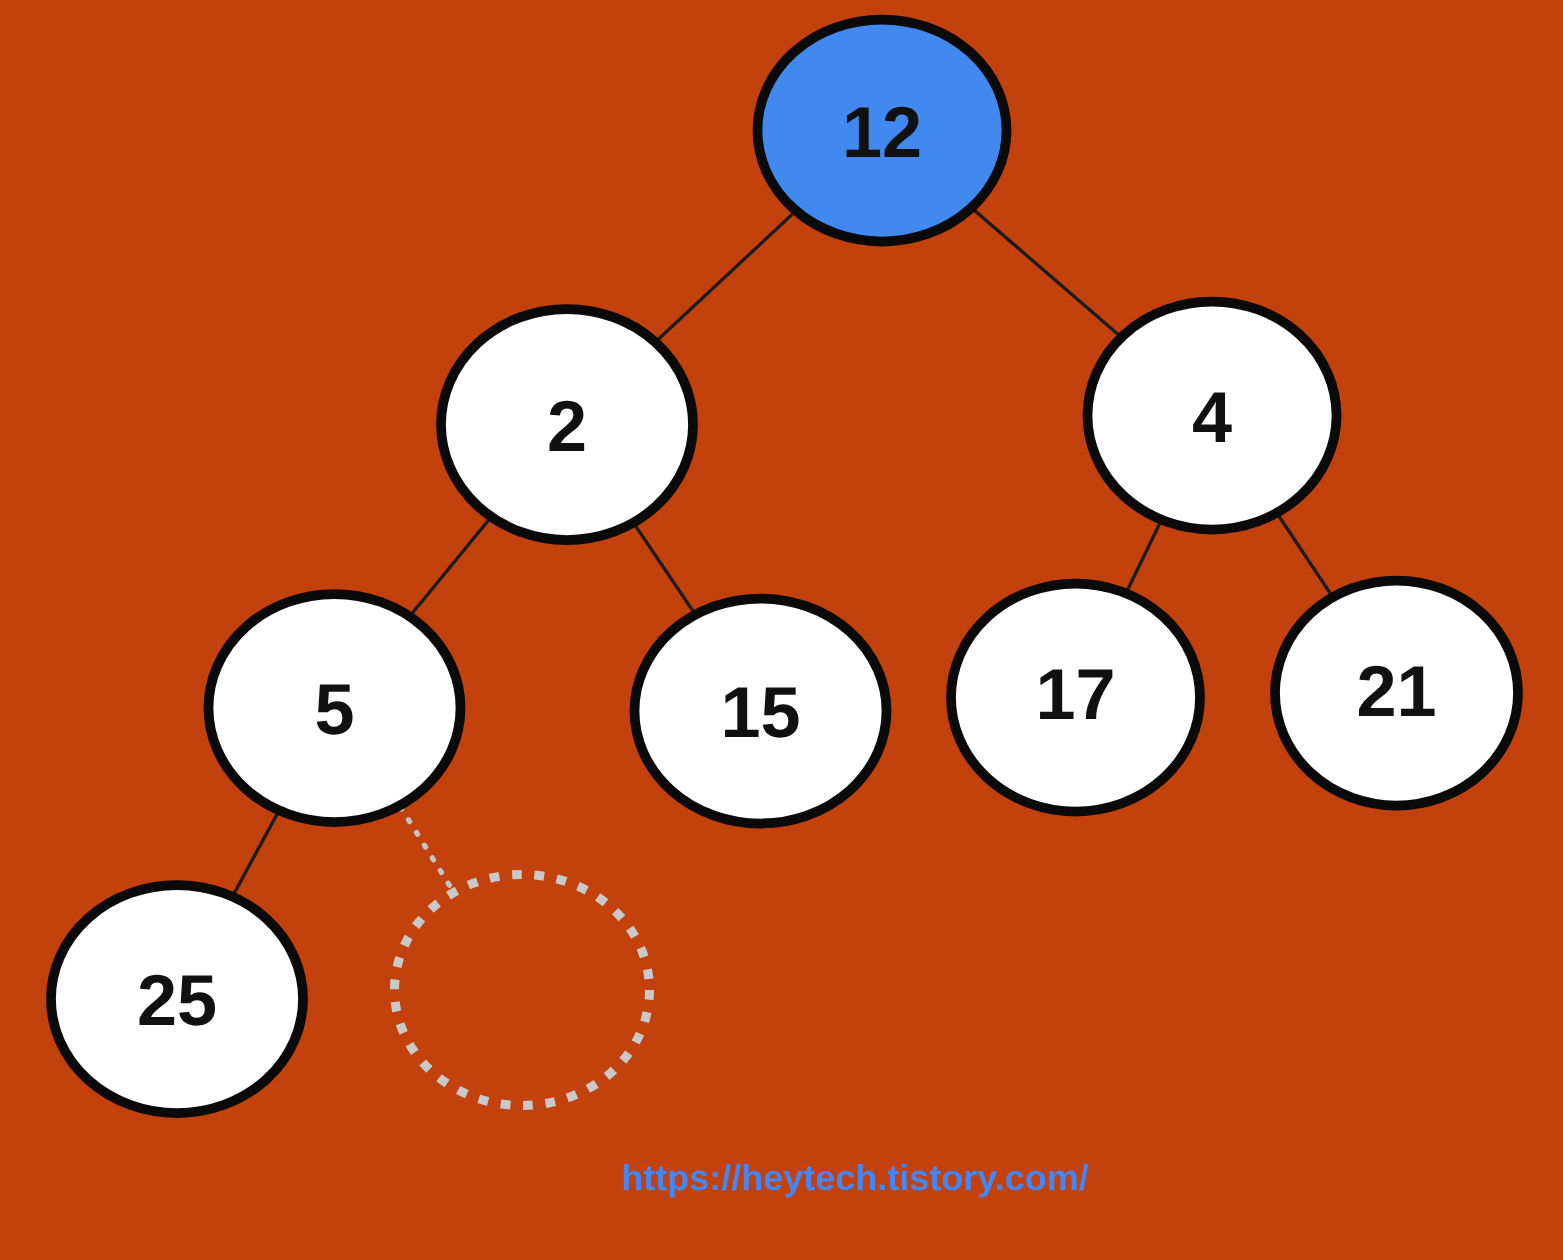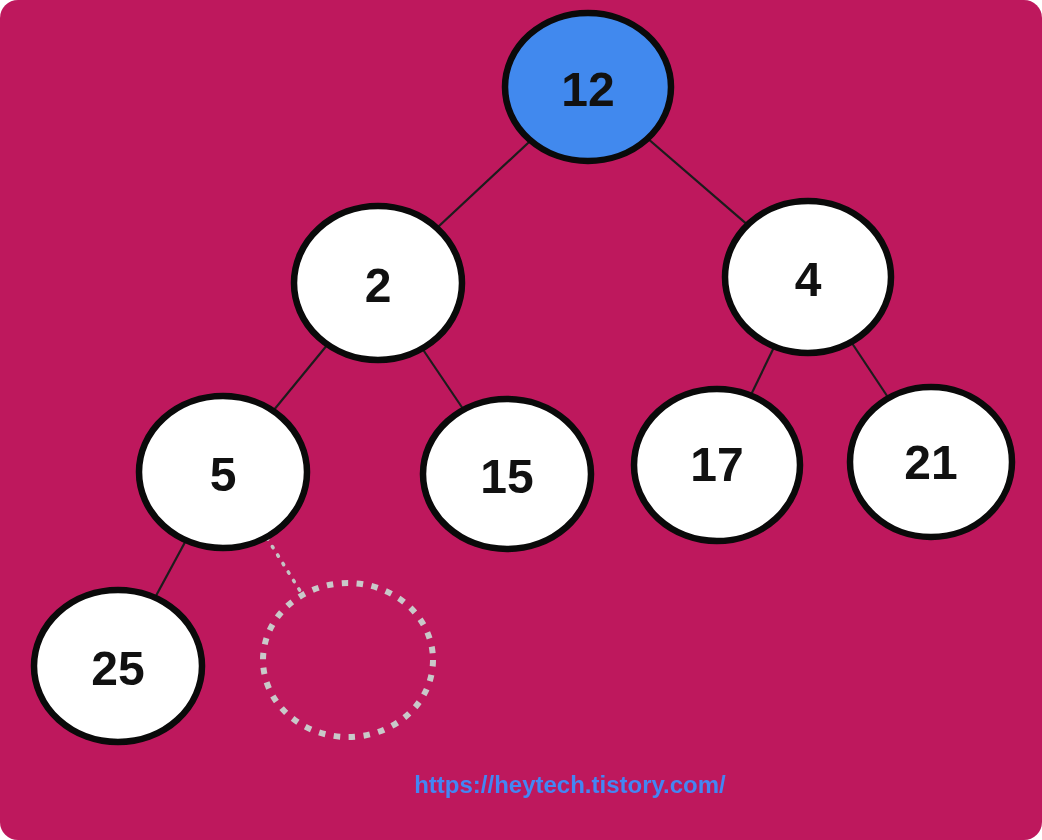--- a/index.html
+++ b/index.html
@@ -1,16 +1,16 @@
 <!DOCTYPE html>
 <html><head>
 <meta charset="utf-8">
 <style>
   html, body { margin: 0; padding: 0; background: #ffffff; }
-  .stage { position: relative; width: 1042px; height: 840px; background: #be185d; overflow: hidden; border-radius: 18px; }
+  .stage { position: relative; width: 1042px; height: 840px; background: #c2410c; overflow: hidden; }
   svg { display: block; }
   .edge { stroke: #1c1c1c; stroke-width: 2.2; }
   .edge-dotted { stroke: #c4c4c4; stroke-width: 3.5; stroke-dasharray: 1.5 8.5; stroke-linecap: round; fill: none; }
   .node-ellipse { stroke: #0a0a0a; stroke-width: 6.5; }
   .node-fill-default { fill: #ffffff; }
   .node-label {
     font-family: "Liberation Sans", "DejaVu Sans", sans-serif;
     font-weight: 700;
     font-size: 48px;
     fill: #111111;

